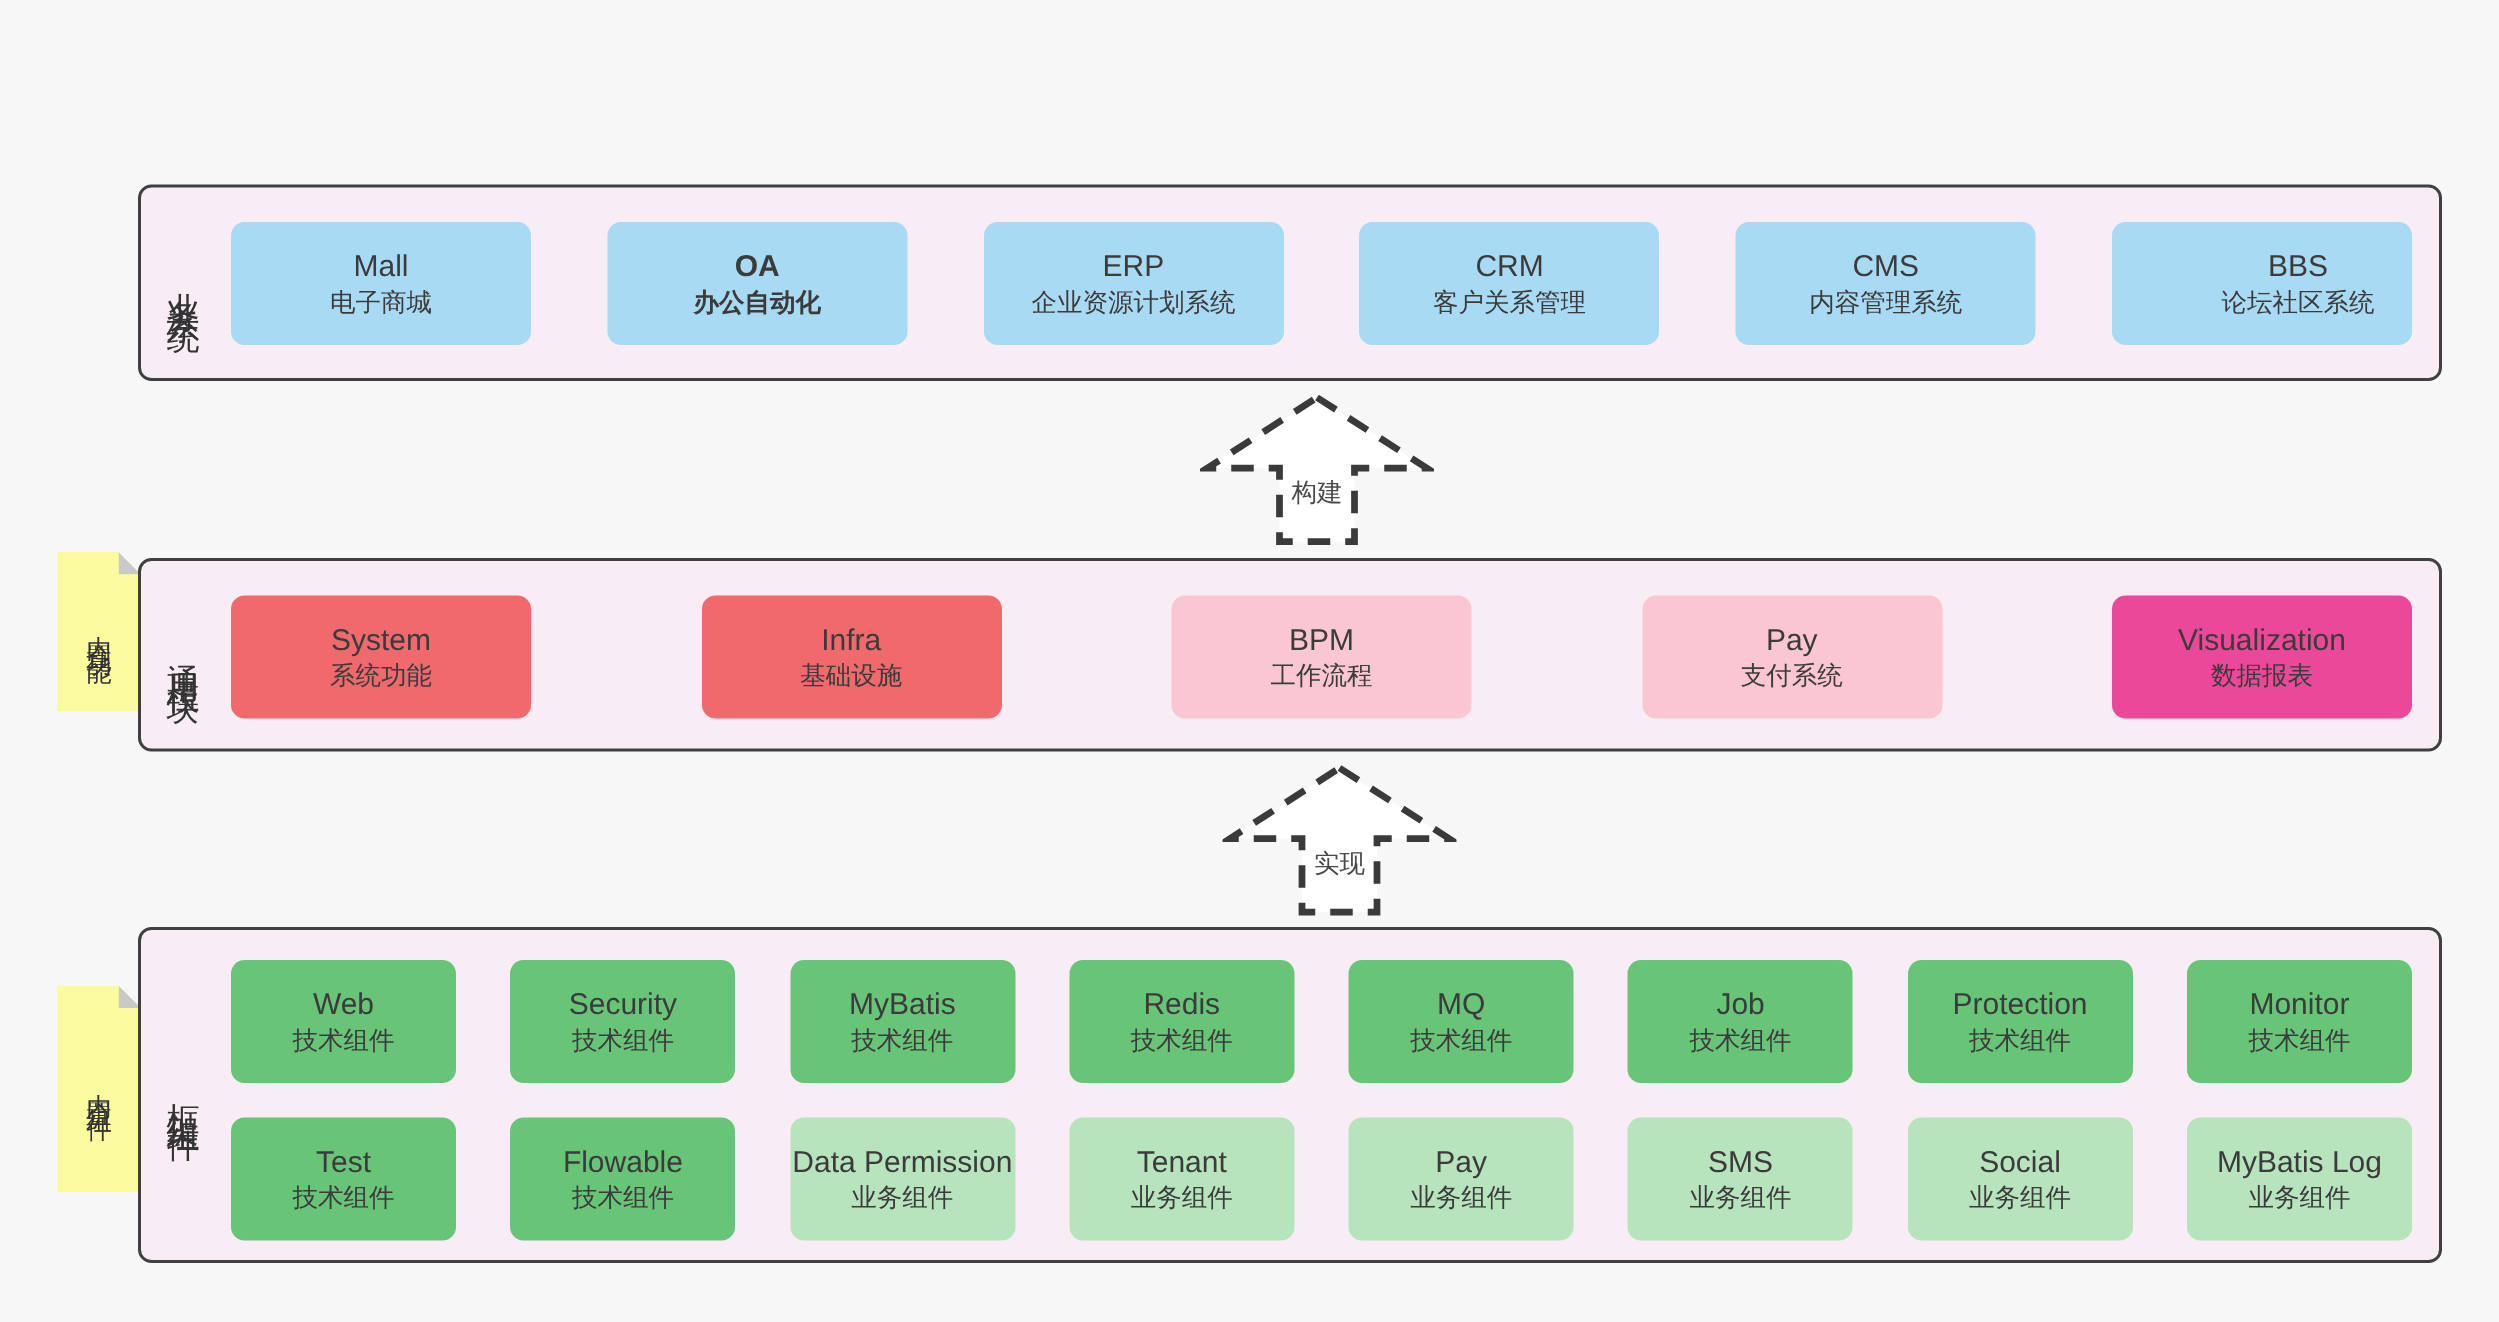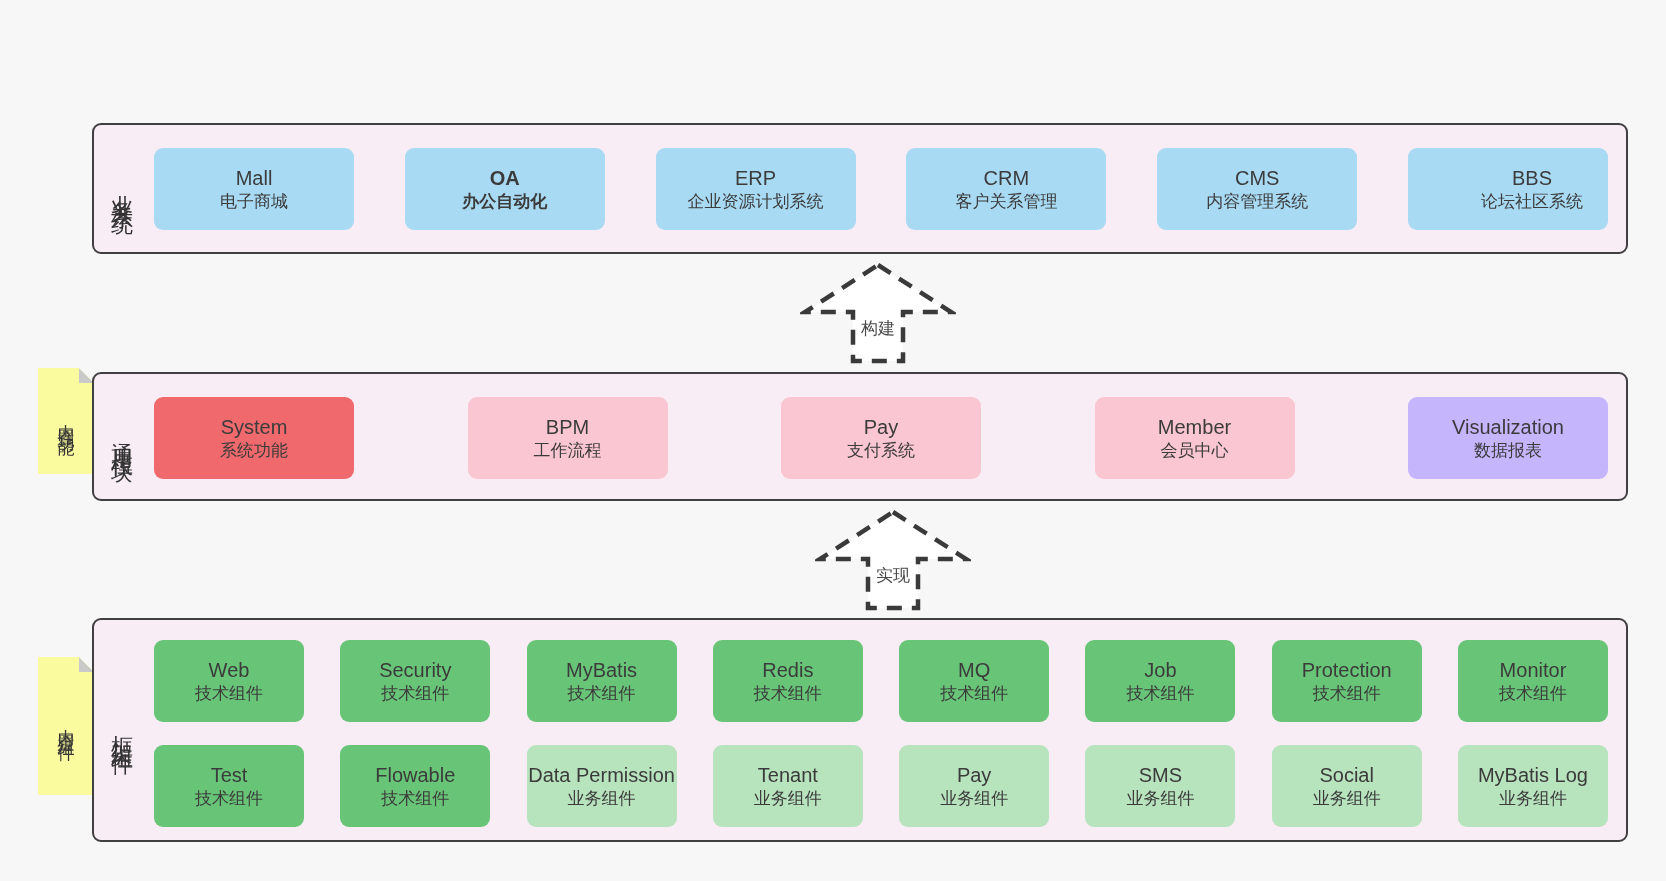--- a/index.html
+++ b/index.html
@@ -109,33 +109,33 @@
   <div class="arrow-label">构建</div>
 </div>
 
 <div class="layer" id="layer-modules">
   <div class="layer-label">通用模块</div>
   <div class="box-row row-single">
       <div class="box box-wide" style="background: rgb(240, 105, 108);">
         <div class="en">System</div>
         <div class="zh">系统功能</div>
       </div>
+      <div class="box box-wide" style="background: rgb(240, 105, 108);">
+        <div class="en">Infra</div>
+        <div class="zh">基础设施</div>
+      </div>
       <div class="box box-wide" style="background: rgb(250, 198, 209);">
         <div class="en">BPM</div>
         <div class="zh">工作流程</div>
       </div>
       <div class="box box-wide" style="background: rgb(250, 198, 209);">
         <div class="en">Pay</div>
         <div class="zh">支付系统</div>
       </div>
-      <div class="box box-wide" style="background: rgb(250, 198, 209);">
-        <div class="en">Member</div>
-        <div class="zh">会员中心</div>
-      </div>
-      <div class="box box-wide" style="background: #c4b5fd;">
+      <div class="box box-wide" style="background: #ec4899;">
         <div class="en">Visualization</div>
         <div class="zh">数据报表</div>
       </div>
     </div>
 </div>
 
 <div class="arrow" id="arrow-implement" style="left:815px;top:507px;">
   <svg width="156" height="106" viewBox="0 0 156 106">
     <polygon points="78,5 151,52 103,52 103,101 53,101 53,52 5,52" fill="#ffffff" stroke="#3a3a3a" stroke-width="4.5" stroke-dasharray="15 10" stroke-linejoin="miter"></polygon>
   </svg>

